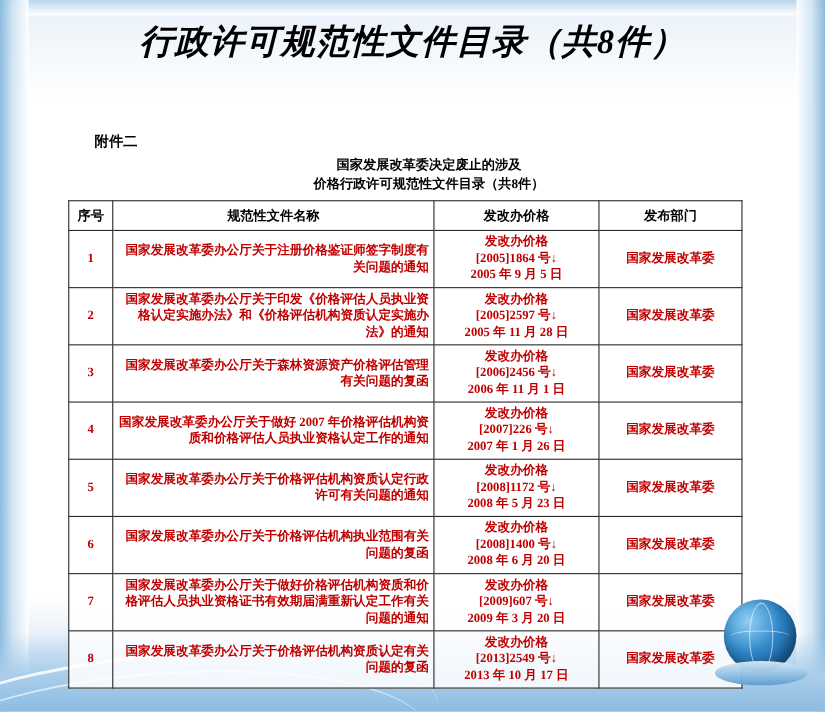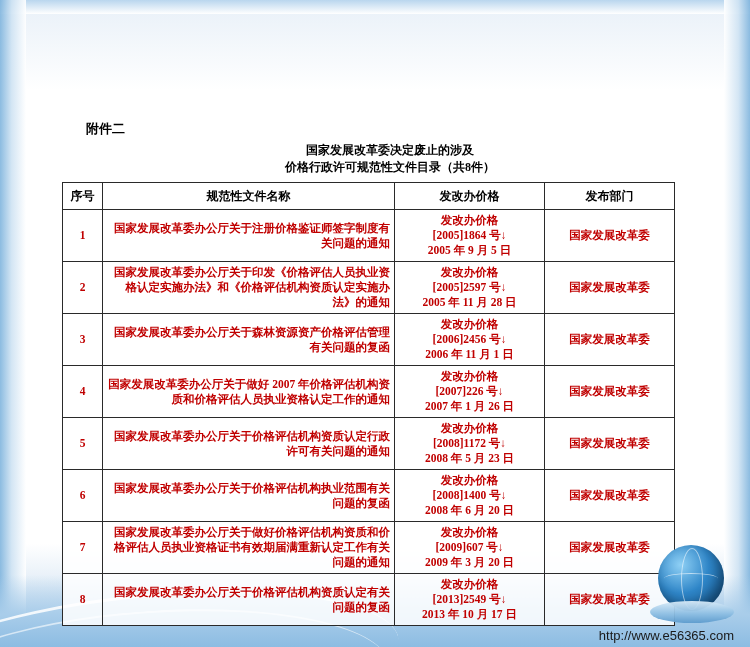--- a/index.html
+++ b/index.html
@@ -206,20 +206,21 @@
 <body>
 
 <div class="page">
   <div class="top-band"></div>
   <div class="edge-left"></div>
   <div class="edge-right"></div>
   <div class="bottom-band"></div>
   <div class="swoosh"></div>
 
   <div class="title-wrap">
+    <div class="title-line">行政许可规范性文件目录（共8件）</div>
   </div>
 
   <div class="doc">
     <div class="attach-label">附件二</div>
     <div class="doc-heading">
       <div>国家发展改革委决定废止的涉及</div>
       <div>价格行政许可规范性文件目录（共8件）</div>
     </div>
 
     <table class="cat">
@@ -320,14 +321,13 @@
         </tr>
       </tbody>
     </table>
   </div>
 
   <div class="globe">
     <div class="ball"></div>
     <div class="base"></div>
   </div>
 
-  <div class="watermark">http://www.e56365.com</div>
 </div>
 
 </body></html>

